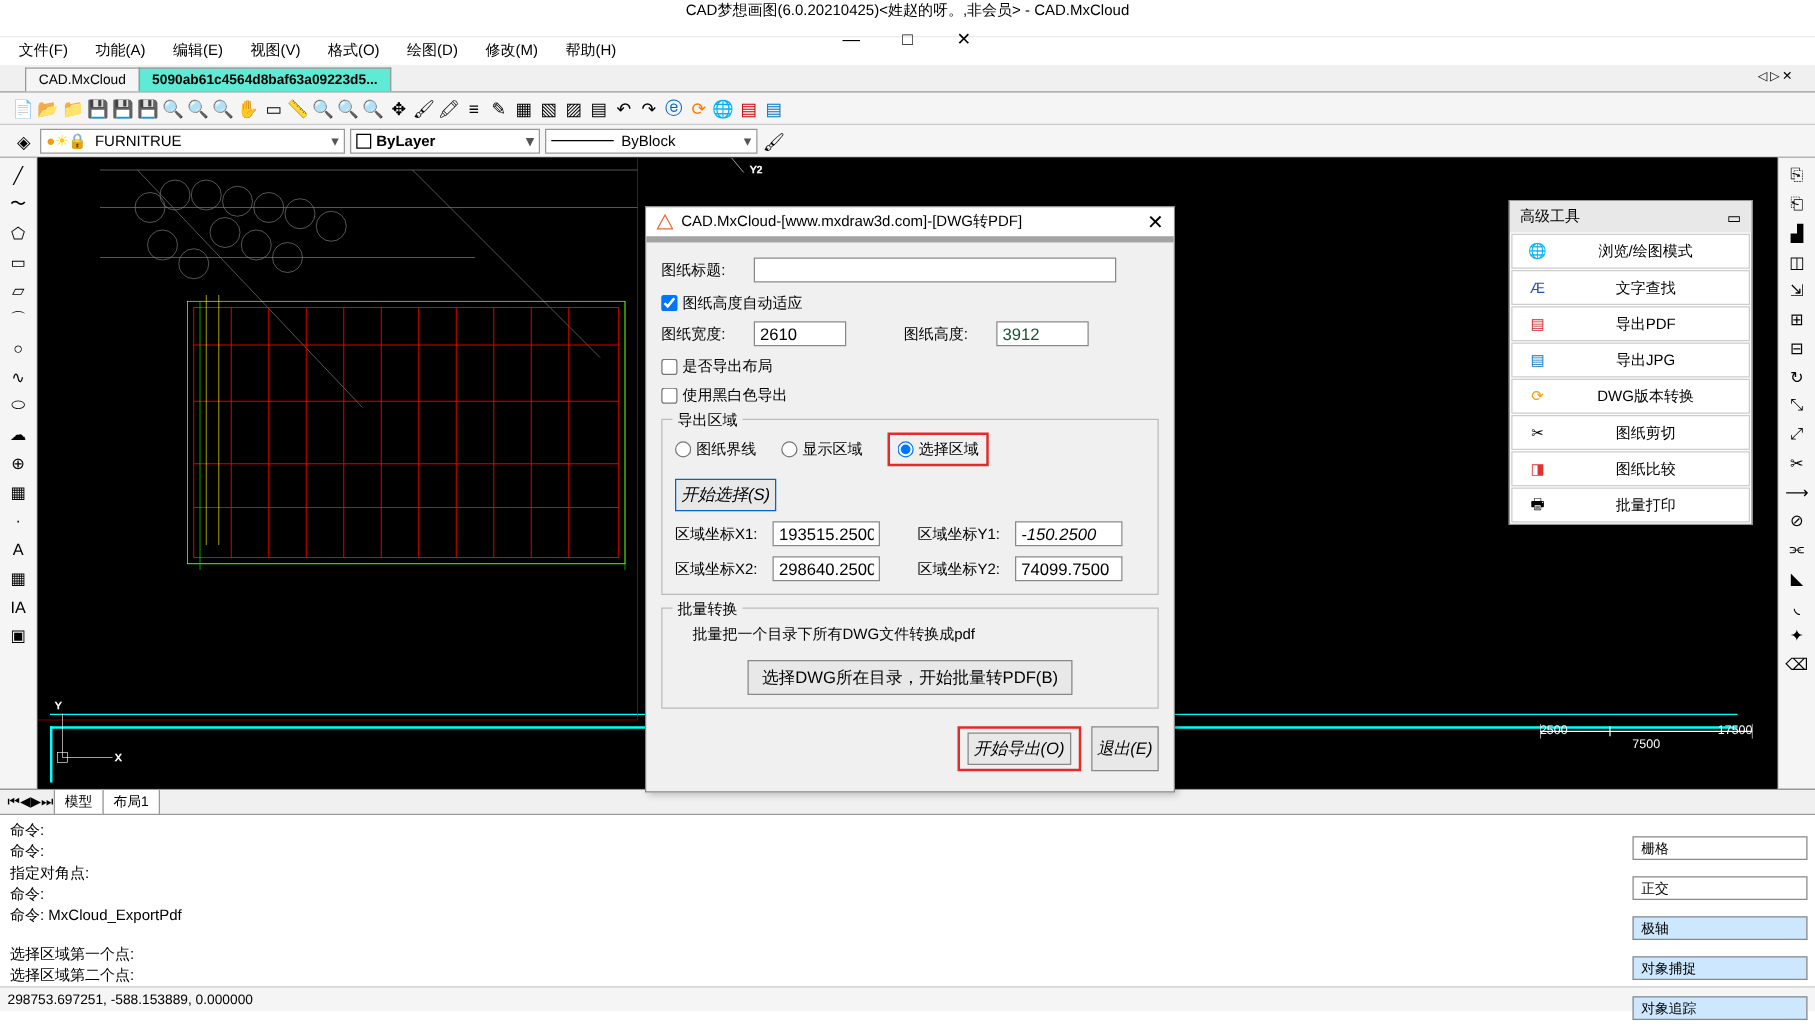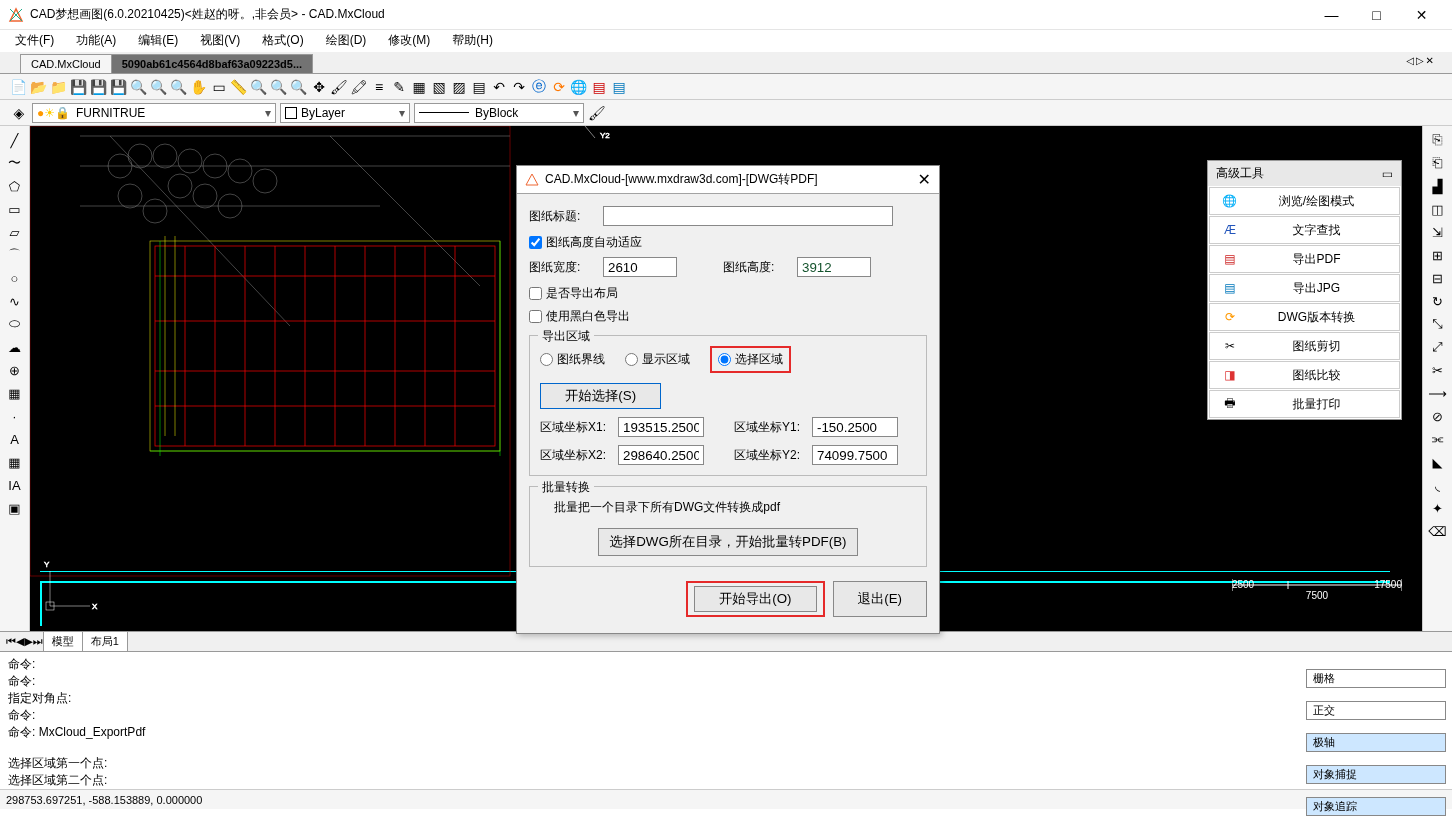--- a/index.html
+++ b/index.html
@@ -1,63 +1,63 @@
 <!DOCTYPE html>
 <html><head>
 <meta charset="utf-8">
 <style>
 * { margin: 0; padding: 0; box-sizing: border-box; font-family: "Microsoft YaHei", Tahoma, sans-serif; }
 body { width: 1452px; height: 829px; overflow: hidden; background: #fff; font-size: 12px; position: relative; }
-.titlebar { height: 30px; background: #fff; display: flex; align-items: center; padding: 0 8px; border-bottom: 1px solid #e5e5e5; }
+.titlebar { height: 30px; background: #fff; display: flex; align-items: center; padding: 0 8px; border-bottom: 1px solid #e5e5e5; flex-direction: column; }
 .titlebar-icon { width: 16px; height: 16px; margin-right: 6px; }
 .titlebar-text { flex: 1; color: #000; font-size: 12px; }
 .win-controls { display: flex; gap: 0; }
 .win-btn { width: 45px; height: 28px; display: flex; align-items: center; justify-content: center; font-size: 14px; color: #000; }
 .menubar { height: 22px; background: #fff; display: flex; align-items: flex-start; padding: 0 8px; gap: 8px; }
 .menu-item { padding: 2px 7px; color: #000; cursor: pointer; }
 .tabbar { height: 22px; background: #f0f0f0; display: flex; align-items: flex-end; padding-left: 20px; border-bottom: 1px solid #999; position: relative; }
 .tab { padding: 3px 10px; background: #f5f5f5; border: 1px solid #999; border-bottom: none; margin-right: -1px; font-size: 11px; }
-.tab.active { background: #737373; font-weight: bold; }
+.tab.active { background: #5eead4; font-weight: bold; }
 .tab-arrows { position: absolute; right: 18px; top: 3px; display: flex; gap: 2px; font-size: 10px; }
 .toolbar1 { height: 26px; background: #f5f5f5; border-bottom: 1px solid #ccc; display: flex; align-items: center; padding: 0 10px; gap: 2px; }
 .tb-ic { width: 18px; height: 18px; display: inline-flex; align-items: center; justify-content: center; font-size: 14px; cursor: pointer; }
 .toolbar2 { height: 26px; background: #f5f5f5; border-bottom: 1px solid #ccc; display: flex; align-items: center; padding: 0 10px; gap: 4px; }
 .layer-combo { height: 20px; border: 1px solid #999; background: #fff; display: flex; align-items: center; padding: 0 4px; }
 .layer-combo.w1 { width: 244px; }
-.layer-combo.w2 { width: 130px; }
+.layer-combo.w2 { width: 152px; font-weight: bold; }
 .layer-combo.w3 { width: 170px; }
 .drop-arrow::after { content: "▾"; margin-left: auto; color: #555; }
 .main-area { display: flex; height: 505px; background: #000; position: relative; }
 .left-tools { width: 30px; background: #f5f5f5; border-right: 1px solid #ccc; display: flex; flex-direction: column; align-items: center; padding: 4px 0; gap: 3px; }
 .lt-ic { width: 20px; height: 20px; display: flex; align-items: center; justify-content: center; font-size: 13px; cursor: pointer; }
 .canvas { flex: 1; background: #000; position: relative; overflow: hidden; }
 .canvas svg { position: absolute; top: 0; left: 0; }
 .right-tools { width: 30px; background: #f5f5f5; border-left: 1px solid #ccc; display: flex; flex-direction: column; align-items: center; padding: 4px 0; gap: 3px; }
 .adv-panel { position: absolute; top: 160px; right: 50px; width: 195px; background: #fff; border: 1px solid #999; }
 .adv-title { background: #e8e8e8; padding: 4px 8px; font-size: 12px; display: flex; align-items: center; justify-content: space-between; }
 .adv-btn { height: 28px; border: 1px solid #ccc; margin: 1px; display: flex; align-items: center; padding: 0 8px; cursor: pointer; background: #fff; }
 .adv-btn .adv-icon { width: 24px; display: inline-flex; justify-content: center; }
 .adv-btn span.lbl { flex: 1; text-align: center; }
 .dialog { position: absolute; top: 165px; left: 516px; width: 424px; background: #f0f0f0; border: 1px solid #888; box-shadow: 2px 2px 6px rgba(0,0,0,0.25); z-index: 100; }
-.dlg-title { height: 28px; background: #fff; display: flex; align-items: center; padding: 0 8px; border-bottom: 1px solid #a3a3a3; font-size: 12px; }
+.dlg-title { height: 28px; background: #fff; display: flex; align-items: center; padding: 0 8px; border-bottom: 5px solid #a3a3a3; font-size: 12px; }
 .dlg-close { margin-left: auto; font-size: 16px; cursor: pointer; }
 .dlg-body { padding: 12px 12px 16px 12px; }
 .dlg-row { display: flex; align-items: center; margin-bottom: 8px; gap: 8px; }
 .dlg-label { width: 66px; }
 .dlg-inp { border: 1px solid #888; height: 20px; padding: 0 4px; background: #fff; }
 .dlg-inp.w1 { width: 290px; }
 .dlg-inp.ws { width: 74px; }
 .dlg-browse { width: 24px; height: 20px; border: 1px solid #888; background: #e8e8e8; display: flex; align-items: center; justify-content: center; }
 .dlg-check { display: flex; align-items: center; gap: 4px; margin-bottom: 6px; }
 .dlg-group { border: 1px solid #bbb; margin-top: 10px; padding: 10px; position: relative; }
 .dlg-group-title { position: absolute; top: -8px; left: 8px; background: #f0f0f0; padding: 0 4px; }
 .radio-row { display: flex; align-items: center; gap: 20px; margin-bottom: 10px; }
 .radio-opt { display: flex; align-items: center; gap: 4px; }
 .hl-red { border: 2px solid #e52a2a; padding: 3px 6px; }
-.dlg-btn { border: 1px solid #888; background: #e8e8e8; padding: 3px 24px; cursor: pointer; }
+.dlg-btn { border: 1px solid #888; background: #e8e8e8; padding: 3px 4px; cursor: pointer; font-style: italic; }
 .dlg-coord-row { display: flex; align-items: center; gap: 6px; margin-top: 8px; }
 .dlg-coord-label { width: 72px; font-size: 12px; }
 .dlg-batch-btn { width: 260px; padding: 4px; border: 1px solid #888; background: #e8e8e8; margin: 8px auto 0; display: block; text-align: center; cursor: pointer; }
 .dlg-bottom { display: flex; justify-content: flex-end; gap: 8px; margin-top: 14px; }
 .model-tabs { height: 20px; background: #f0f0f0; display: flex; align-items: center; padding-left: 6px; border-top: 1px solid #999; font-size: 11px; }
 .model-tab { padding: 2px 8px; border: 1px solid #999; background: #fff; margin-right: -1px; }
 .model-tab.active { background: #fff; }
 .cmd-area { height: 138px; background: #fff; border-top: 1px solid #999; padding: 4px 8px; font-size: 12px; overflow: hidden; white-space: pre-line; }
 .statusbar { height: 20px; display: flex; align-items: center; padding: 0 6px; font-size: 11px; border-top: 1px solid #ccc; background: #f5f5f5; }
 .sb-btns { margin-left: auto; display: flex; gap: 13px; flex-direction: column; }
@@ -359,21 +359,21 @@
               <span>选择区域</span>
             </label>
         </span>
       </div>
       <button class="dlg-btn" style="border-color:#06c;color:#000">开始选择(S)</button>
       <div class="dlg-coord-row">
         <span class="dlg-coord-label">区域坐标X1:</span>
         <input class="dlg-inp ws" style="width: 86px;" value="193515.2500">
         <span style="width:18px"></span>
         <span class="dlg-coord-label">区域坐标Y1:</span>
-        <input class="dlg-inp ws" style="width: 86px;" value="-150.2500">
+        <input class="dlg-inp ws" style="width: 86px; font-style: italic;" value="-150.2500">
       </div>
       <div class="dlg-coord-row">
         <span class="dlg-coord-label">区域坐标X2:</span>
         <input class="dlg-inp ws" style="width: 86px;" value="298640.2500">
         <span style="width:18px"></span>
         <span class="dlg-coord-label">区域坐标Y2:</span>
         <input class="dlg-inp ws" style="width: 86px;" value="74099.7500">
       </div>
     </div>
 

